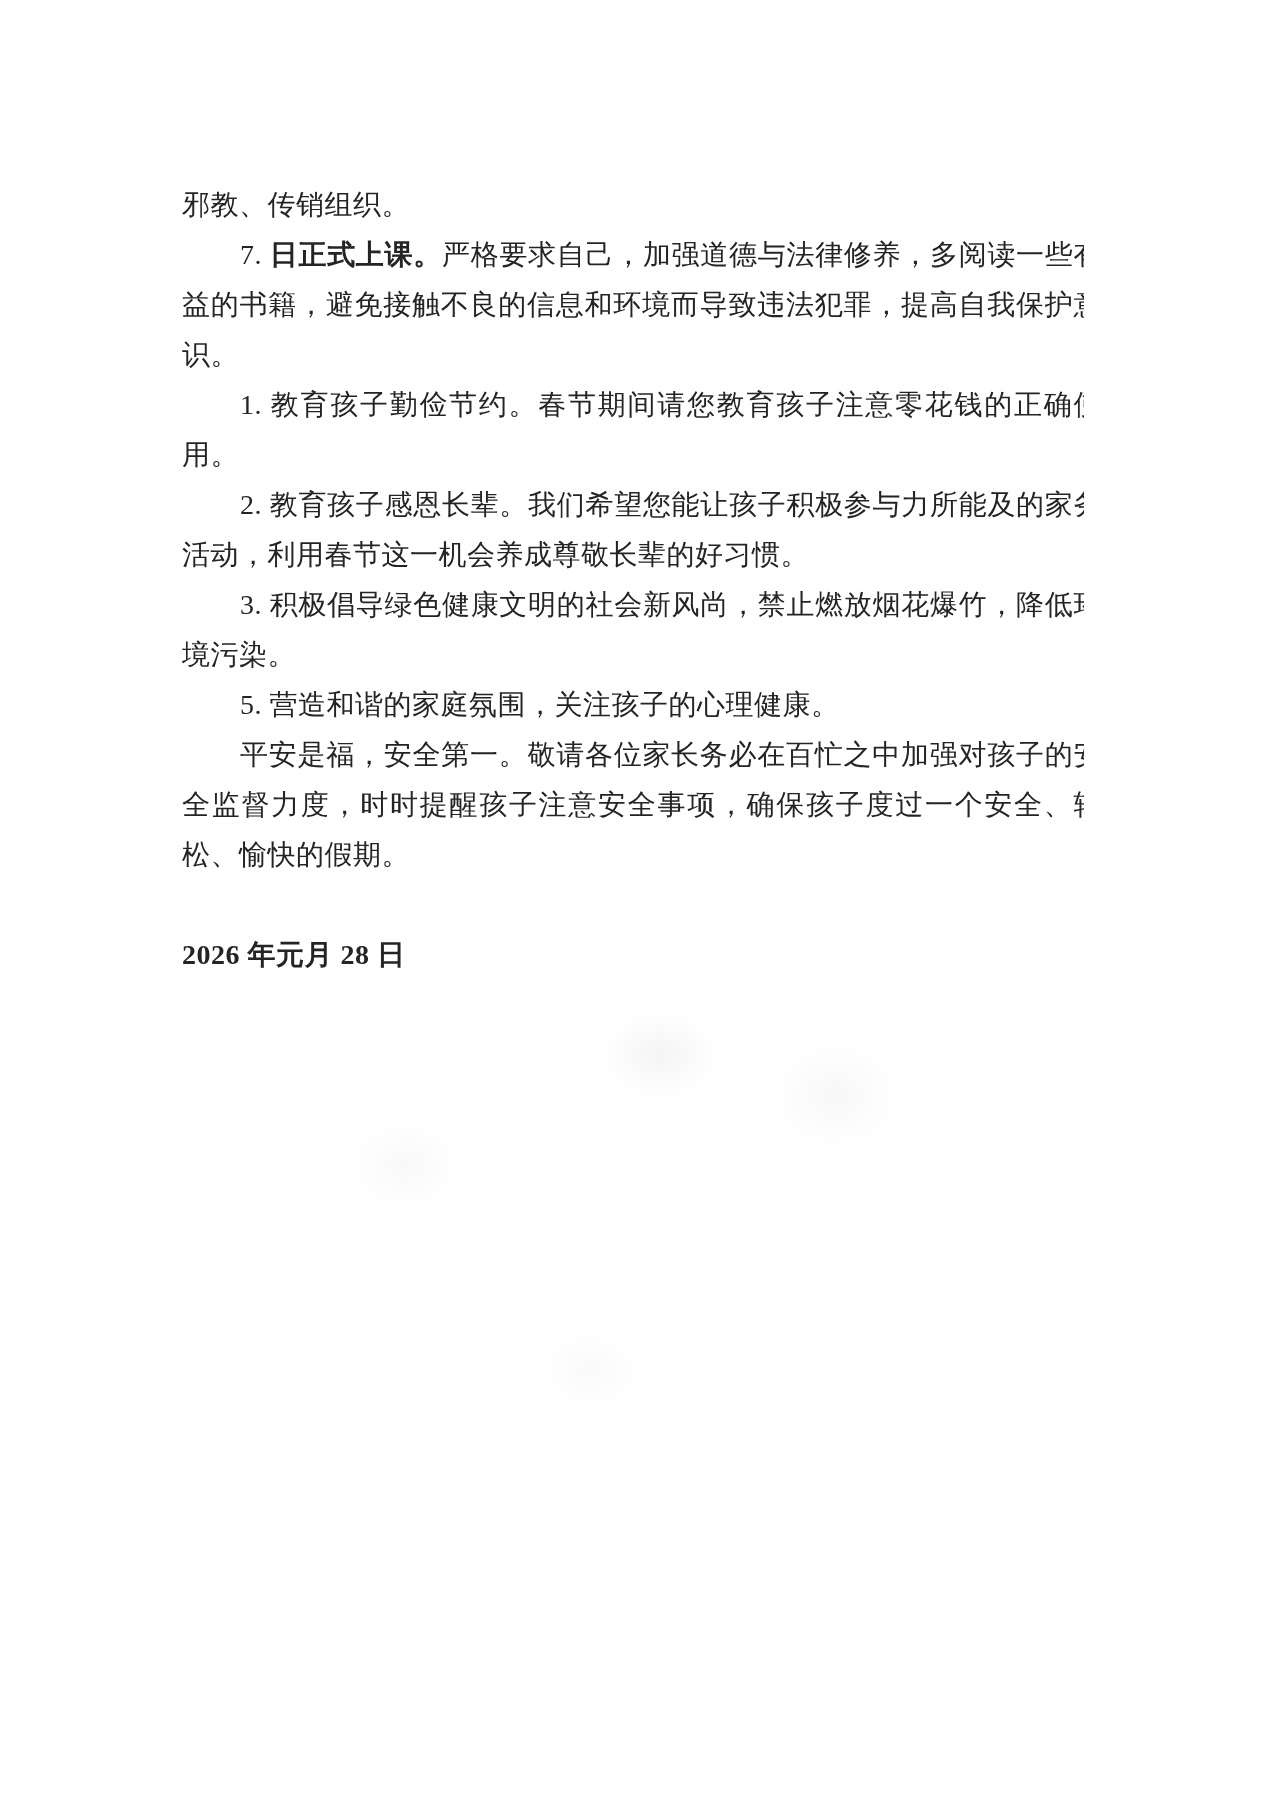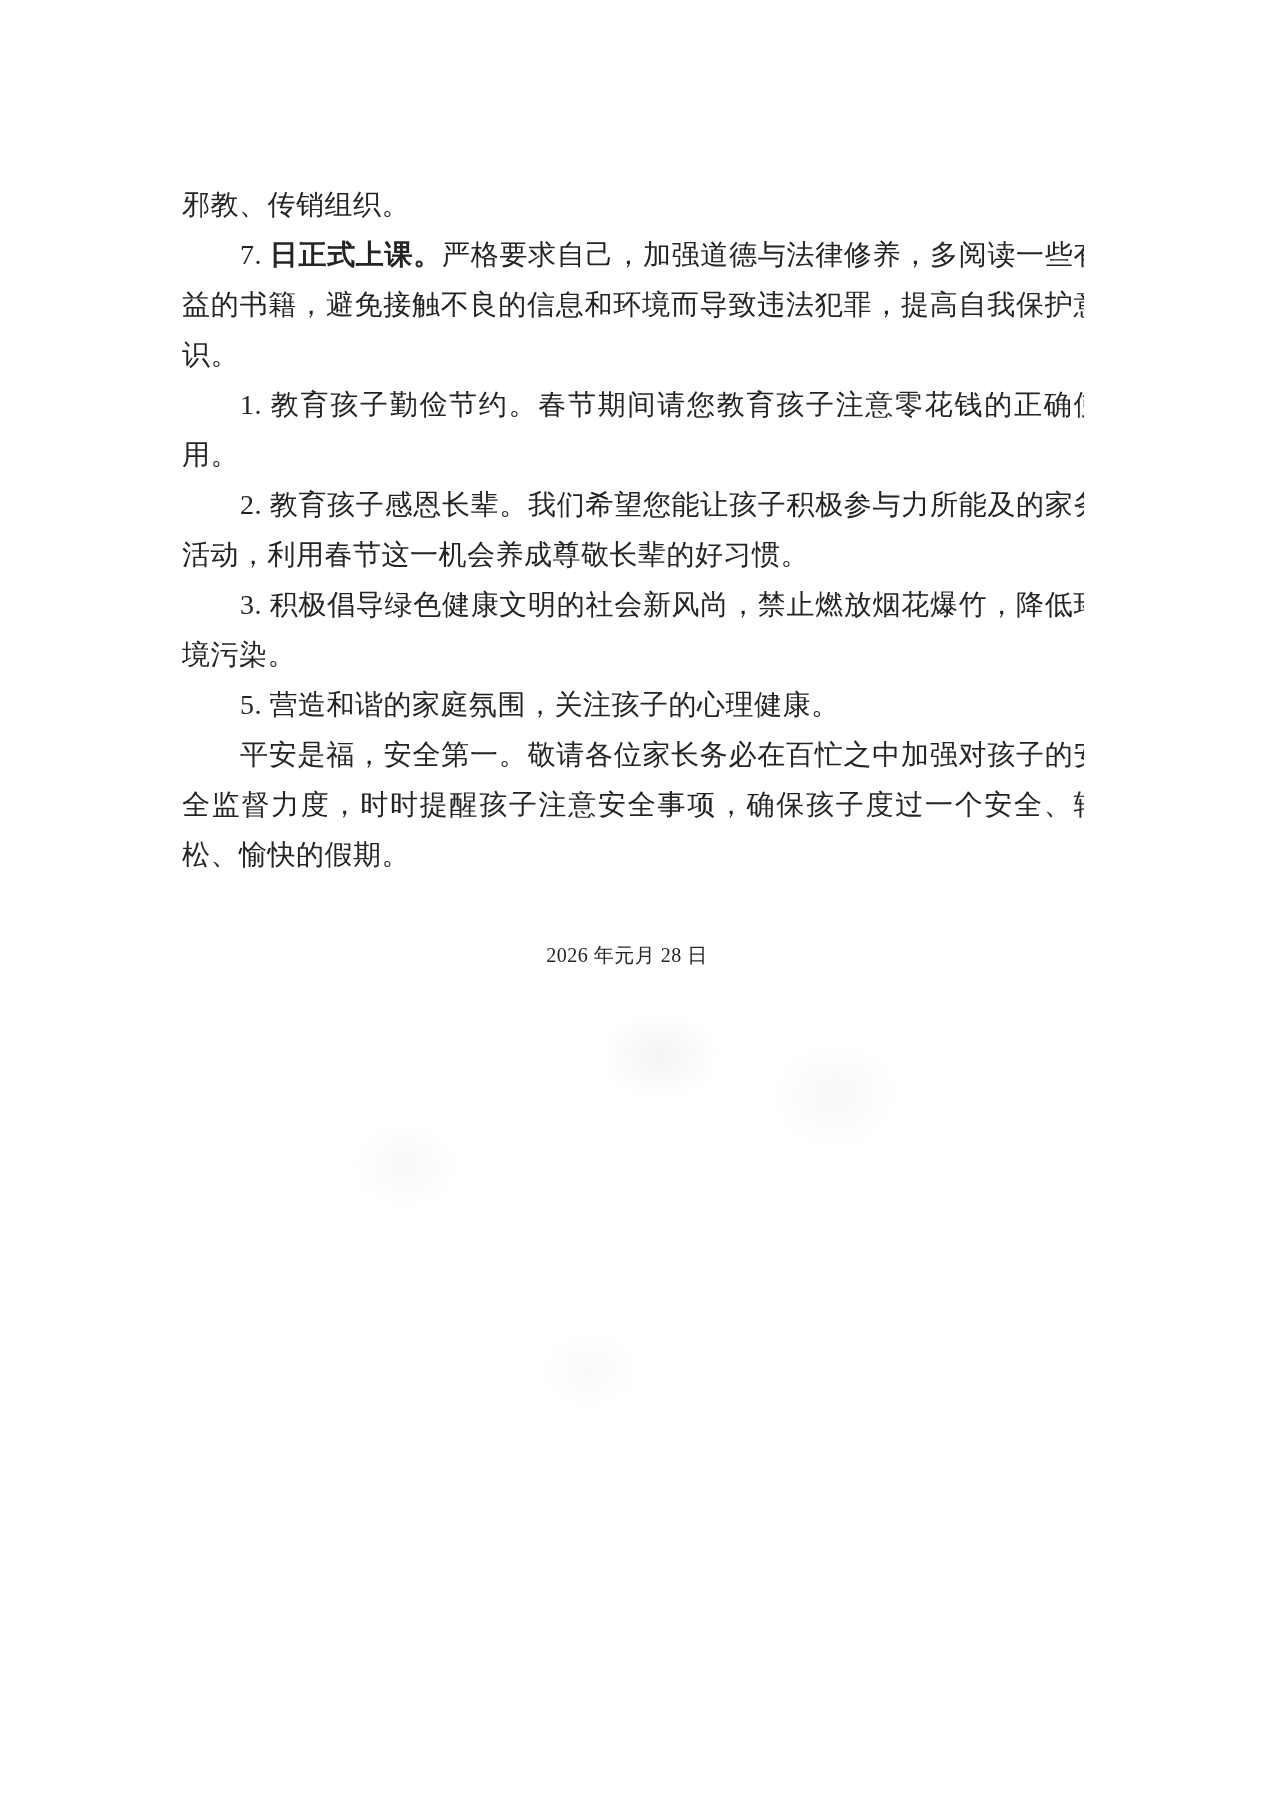--- a/index.html
+++ b/index.html
@@ -28,24 +28,25 @@
     line-height: 50px;
     text-align: justify;
     text-justify: inter-character;
     letter-spacing: 0.5px;
   }
   .para.indent { text-indent: 58px; }
   .lead-bold { font-weight: bold; }
   .heading { font-weight: bold; }
   .date-line {
     margin: 50px 0 0 0;
-    font-size: 20px;
+    font-size: 28px;
     line-height: 50px;
-    text-align: center;
+    text-align: left;
     padding-right: 30px;
+    font-weight: bold;
   }
   
   .smudge {
     position: absolute;
     border-radius: 50%;
     pointer-events: none;
   }
   .smudge-1 {
     left: 600px; top: 1010px; width: 120px; height: 90px;
     background: radial-gradient(ellipse at center, rgba(150,150,150,0.10), rgba(255,255,255,0) 70%);

